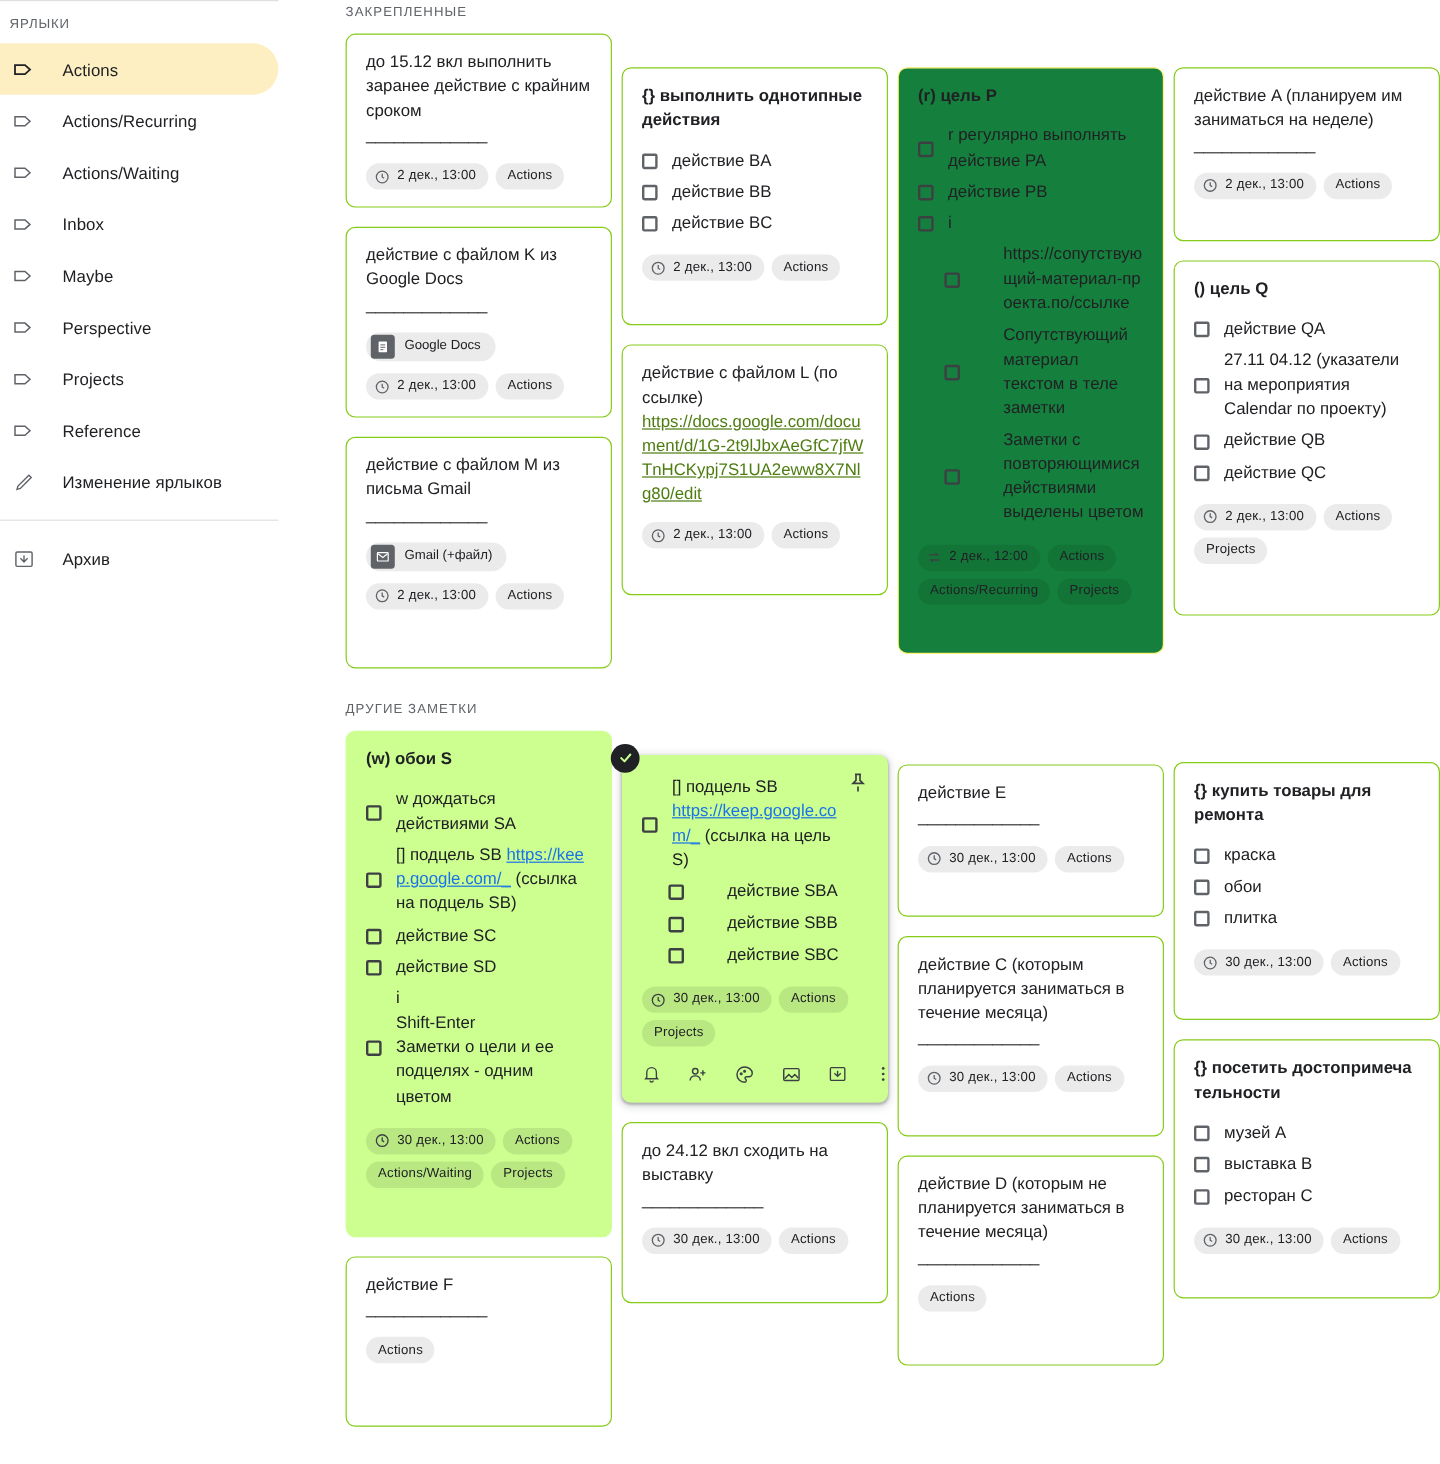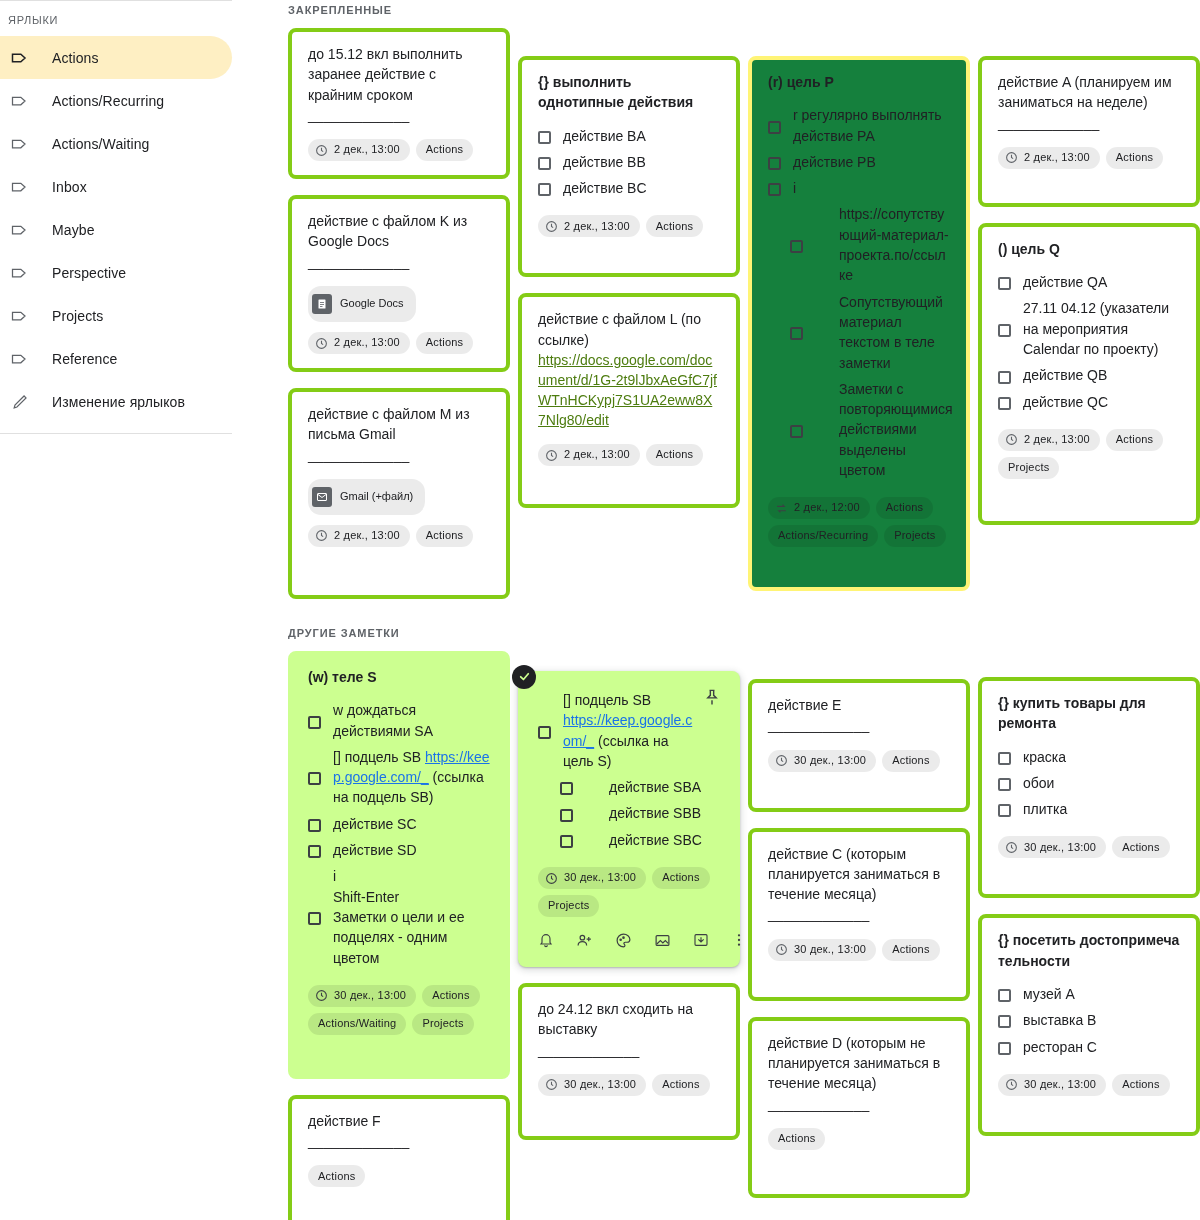--- a/index.html
+++ b/index.html
@@ -29,31 +29,31 @@
   .side-item .lbl { font-size: 14px; letter-spacing: .1px; }
   .side-item.active { background: #feefc3; }
   .side-item.active .lbl { font-weight: 500; }
   .side-icon { width: 24px; height: 24px; display:flex; align-items:center; justify-content:center; flex:0 0 24px; }
   .side-icon svg { display:block; }
   .side-divider { height:1px; background:#e0e0e0; margin: 10px 48px 10px 0; }
 
   
   .main { flex: 1; position: relative; padding: 0 8px 0 0; }
   .section-label {
-    font-size: 11px; font-weight: 700; letter-spacing: .9px;
+    font-size: 11px; font-weight: 400; letter-spacing: .9px;
     color: #5f6368; text-transform: uppercase;
     margin: 4px 0 12px 8px;
   }
   .grid { display: flex; gap: 8px; align-items: flex-start; padding-left: 8px; }
   .col { width: 222px; flex: 0 0 222px; display: flex; flex-direction: column; gap: 16px; }
 
   
   .note {
     position: relative;
-    border: 4px solid #84cc16;
+    border: 1px solid #84cc16;
     border-radius: 8px;
     padding: 12px 16px 14px 16px;
     background: #ffffff;
     font-size: 14px; line-height: 1.43;
     color: #202124;
     word-wrap: break-word; overflow-wrap: break-word;
   }
   .note.yellow { background:#15803d; border-color:#fff475; }
   .note.green  { background:#ccff90; border-color:#ccff90; }
   .note.hovered {
@@ -81,21 +81,21 @@
   .chips { display: flex; flex-wrap: wrap; gap: 6px; margin-top: 14px; }
   .chip {
     display: inline-flex; align-items: center; gap: 6px;
     height: 22px; padding: 0 10px; border-radius: 11px;
     background: rgba(0,0,0,.078); color:#202124;
     font-size: 11px; font-weight: 500; letter-spacing: .2px;
     white-space: nowrap;
   }
   .chip.has-icon { padding-left: 7px; }
   .chip svg { display:block; }
-  .attach-chip { display:inline-flex; align-items:center; gap:8px; height:36px; padding:0 12px 0 4px;
+  .attach-chip { display:inline-flex; align-items:center; gap:8px; height:24px; padding:0 12px 0 4px;
     border-radius:13px; background: rgba(0,0,0,.078); font-size:11px; font-weight:500; margin-bottom:6px; }
   .attach-ico { width:20px; height:20px; border-radius:3px; background:#5f6368; display:flex; align-items:center; justify-content:center; }
 
   
   .pin-btn { position:absolute; top:12px; right:12px; width:22px; height:22px; cursor:pointer; }
   .select-badge {
     position:absolute; top:-10px; left:-10px; width:24px; height:24px; border-radius:50%;
     background:#202124; display:flex; align-items:center; justify-content:center; cursor:pointer;
   }
   .note-toolbar { display:flex; align-items:center; gap:22px; margin-top:14px; }
@@ -178,20 +178,29 @@
       <span class="side-icon">
           <svg width="19" height="19" viewBox="0 0 24 24" fill="none" stroke="#5f6368" stroke-width="1.5">
             <path d="M4 20l3.5-1L19 7.5 16.5 5 5 16.5z"></path>
           </svg>
         </span>
       <span class="lbl">Изменение ярлыков</span>
     </div>
 
     <div class="side-divider"></div>
 
+    <div class="side-item">
+      <span class="side-icon">
+          <svg width="18" height="18" viewBox="0 0 24 24" fill="none" stroke="#5f6368" stroke-width="1.6">
+            <rect x="3" y="4" width="18" height="16" rx="1.5"></rect>
+            <path d="M8 11l4 4 4-4M12 15V8"></path>
+          </svg>
+        </span>
+      <span class="lbl">Архив</span>
+    </div>
   </nav>
 
   <main class="main">
 
     <div class="section-label">ЗАКРЕПЛЕННЫЕ</div>
 
     <div class="grid">
 
       <div class="col">
 
@@ -411,21 +420,21 @@
         </div>
       </div>
     </div>
 
     <div class="section-label" style="margin-top:28px">ДРУГИЕ ЗАМЕТКИ</div>
 
     <div class="grid">
 
       <div class="col">
         <div class="note green">
-          <div class="note-title">(w) теле S</div>
+          <div class="note-title">(w) обои S</div>
           <div class="check-list">
             <div class="check-row">
                 <span class="cbox"></span>
                 <span class="check-text">w дождаться действиями SA</span>
               </div>
             <div class="check-row">
                 <span class="cbox"></span>
               <span class="check-text"><span>[] подцель SB </span><a class="link" href="#">https://keep.google.com/_</a><span> (ссылка на подцель SB)</span></span>
             </div>
             <div class="check-row">

